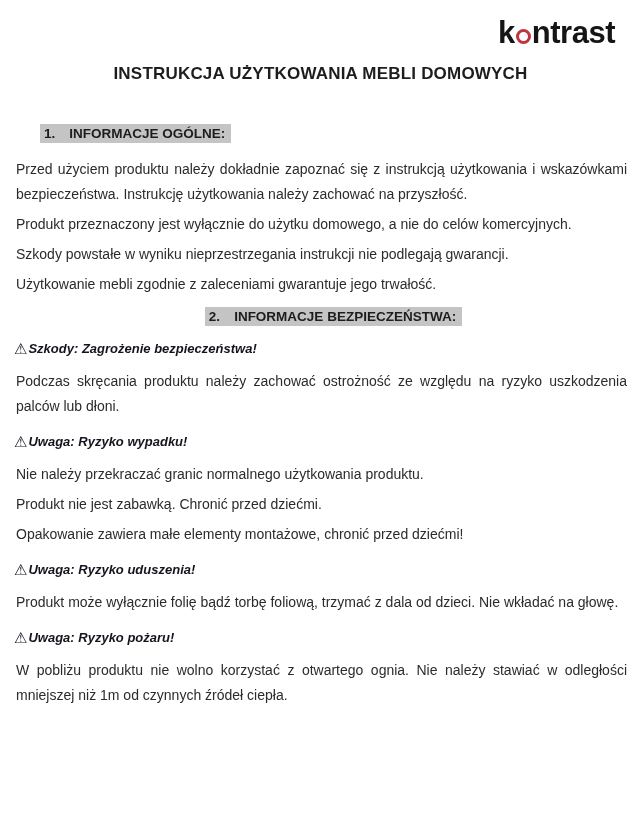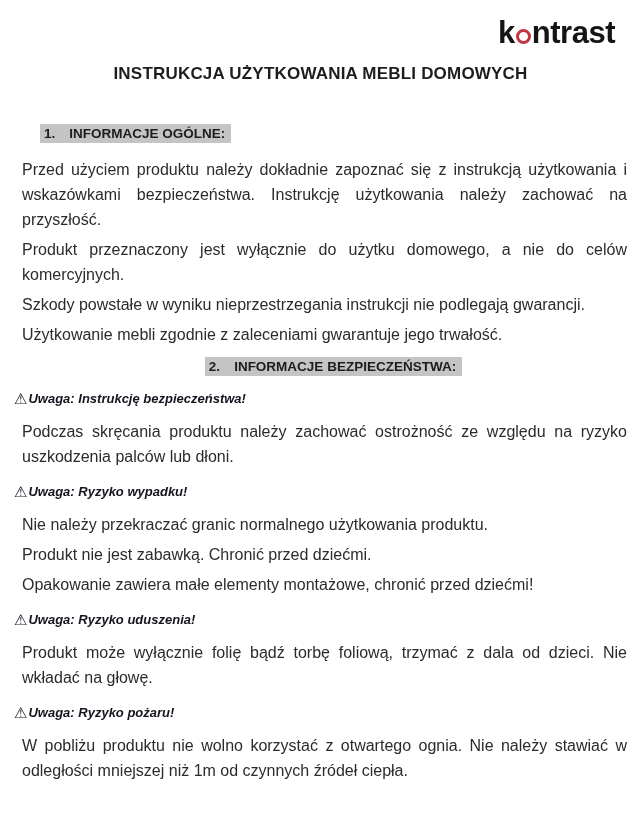--- a/index.html
+++ b/index.html
@@ -56,25 +56,25 @@
   h2.sec-heading.first { margin-top: 40px; text-decoration: underline; }
   h2.sec-heading.second { margin-top: 10px; text-align: center; }
   .hl {
     background: #c4c4c4;
     padding: 2px 6px 2px 4px;
     display: inline-block;
   }
   .sec-num { display: inline-block; margin-right: 14px; }
 
   p.body-text {
-    font-size: 16px;
+    font-size: 14px;
     line-height: 25px;
     text-align: justify;
     color: #2b2b2b;
-    margin: 0 0 5px 8px;
+    margin: 0 0 5px 2px;
   }
 
   h3.warning-heading {
     margin: 14px 0 11px 0;
     font-size: 13px;
     font-weight: bold;
     font-style: italic;
     color: #14141e;
     white-space: nowrap;
   }
@@ -112,21 +112,21 @@
       <p class="body-text">Użytkowanie mebli zgodnie z zaleceniami gwarantuje jego trwałość.</p>
     </div>
 
   <h2 class="sec-heading second">
     <span class="hl" style="background: rgb(196, 196, 196);">
       <span class="sec-num">2.</span><span>INFORMACJE BEZPIECZEŃSTWA:</span>
     </span>
   </h2>
 
   <div id="warnings">
-      <h3 class="warning-heading"><span class="warn-icon">⚠</span><span>Uwaga: Instrukcję bezpieczeństwa!</span></h3>
+      <h3 class="warning-heading"><span class="warn-icon">⚠</span><span>Szkody: Zagrożenie bezpieczeństwa!</span></h3>
       <p class="body-text">Podczas skręcania produktu należy zachować ostrożność ze względu na ryzyko uszkodzenia palców lub dłoni.</p>
       <h3 class="warning-heading"><span class="warn-icon">⚠</span><span>Uwaga: Ryzyko wypadku!</span></h3>
       <p class="body-text">Nie należy przekraczać granic normalnego użytkowania produktu.</p>
       <p class="body-text">Produkt nie jest zabawką. Chronić przed dziećmi.</p>
       <p class="body-text">Opakowanie zawiera małe elementy montażowe, chronić przed dziećmi!</p>
       <h3 class="warning-heading"><span class="warn-icon">⚠</span><span>Uwaga: Ryzyko uduszenia!</span></h3>
       <p class="body-text">Produkt może wyłącznie folię bądź torbę foliową, trzymać z dala od dzieci. Nie wkładać na głowę.</p>
       <h3 class="warning-heading"><span class="warn-icon">⚠</span><span>Uwaga: Ryzyko pożaru!</span></h3>
       <p class="body-text">W pobliżu produktu  nie wolno korzystać z otwartego ognia. Nie należy stawiać w odległości mniejszej niż 1m od czynnych źródeł ciepła.</p>
     </div>

